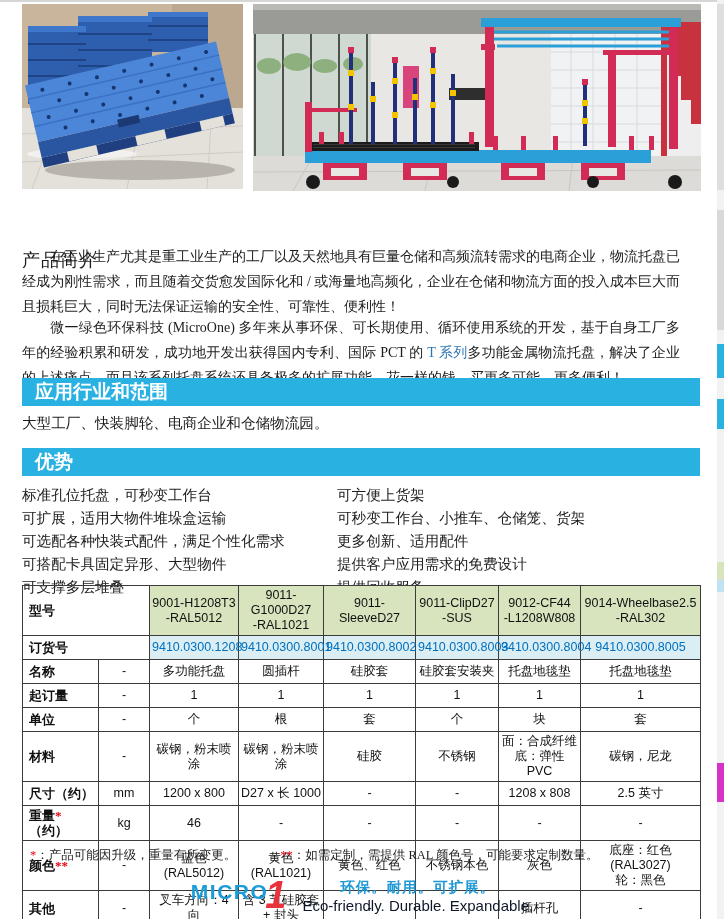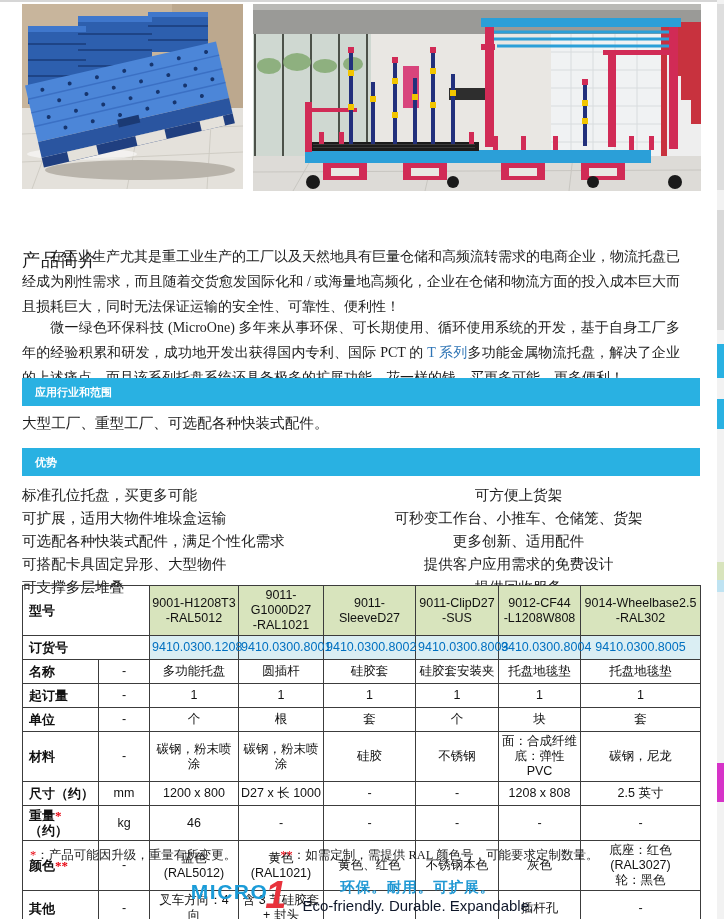--- a/index.html
+++ b/index.html
@@ -17,30 +17,30 @@
   
   .h1{position:absolute;left:22px;top:201px;font-size:18px;font-weight:400;letter-spacing:1px;margin-top:47px;}
   .para{position:absolute;left:22px;width:658px;font-size:14px;line-height:25px;text-align:justify;}
   .para.p1{top:230px;}
   .para.p2{top:301px;}
   .indent{display:inline-block;width:2em;}
   .tlink{color:#2e74b5;}
 
   
   .banner{position:absolute;left:22px;width:678px;height:28px;background:#29b1e2;color:#ffffff;
-    font-family:"Liberation Sans",sans-serif;font-weight:bold;font-size:11px;line-height:28px;
+    font-family:"Liberation Sans",sans-serif;font-weight:bold;font-size:19px;line-height:28px;
     padding-left:13px;box-sizing:border-box;}
   .banner.b1{top:378px;}
   .banner.b2{top:448px;}
   .app-text{position:absolute;left:22px;top:414px;font-size:14.6px;}
 
   
   .adv{position:absolute;left:22px;top:484px;width:678px;display:flex;font-size:14.6px;line-height:23px;}
   .adv .col-l{width:315px;}
-  .adv .col-r{flex:1;text-align:center;}
+  .adv .col-r{flex:1;}
   .adv div{white-space:nowrap;}
 
   
   .spec{position:absolute;left:22px;top:585px;width:678px;border-collapse:collapse;
     font-family:"Liberation Sans",sans-serif;font-size:12.5px;color:#111;table-layout:fixed;}
   .spec td{border:1px solid #3c3c3c;text-align:center;vertical-align:middle;
     padding:2px 2px;white-space:pre-line;line-height:15px;}
   .spec td.lbl{text-align:left;padding-left:6px;font-family:"Liberation Serif",serif;font-size:13px;font-weight:bold;}
   .spec td.green{background:#d8e4bd;}
   .spec td.blue{background:#daeef3;color:#0070c0;}
@@ -289,26 +289,26 @@
           <circle cx="422" cy="178" r="7"></circle>
       </g>
     </svg>
   </div>
 
   <div class="h1">产品简介</div>
   <p class="para p1"><span class="indent"></span><span>在工业生产尤其是重工业生产的工厂以及天然地具有巨量仓储和高频流转需求的电商企业，物流托盘已经成为刚性需求，而且随着交货愈发国际化和 / 或海量地高频化，企业在仓储和物流方面的投入成本巨大而且损耗巨大，同时无法保证运输的安全性、可靠性、便利性！</span></p>
   <p class="para p2"><span class="indent"></span><span>微一绿色环保科技 (MicroOne) 多年来从事环保、可长期使用、循环使用系统的开发，基于自身工厂多年的经验积累和研发，成功地开发出获得国内专利、国际 PCT 的 </span><span class="tlink">T 系列</span><span>多功能金属物流托盘，解决了企业的上述痛点，而且该系列托盘系统还具备极多的扩展功能。花一样的钱，买更多可能、更多便利！</span></p>
 
   <div class="banner b1">应用行业和范围</div>
-  <div class="app-text">大型工厂、重型工厂、可选配各种快装式配件。</div>
+  <div class="app-text">大型工厂、快装脚轮、电商企业和仓储物流园。</div>
 
   <div class="banner b2">优势</div>
   <div class="adv">
     <div class="col-l" id="adv-left">
-        <div>标准孔位托盘，买更多可能</div>
+        <div>标准孔位托盘，可秒变工作台</div>
         <div>可扩展，适用大物件堆垛盒运输</div>
         <div>可选配各种快装式配件，满足个性化需求</div>
         <div>可搭配卡具固定异形、大型物件</div>
         <div>可支撑多层堆叠</div>
       </div>
     <div class="col-r" id="adv-right">
         <div>可方便上货架</div>
         <div>可秒变工作台、小推车、仓储笼、货架</div>
         <div>更多创新、适用配件</div>
         <div>提供客户应用需求的免费设计</div>

